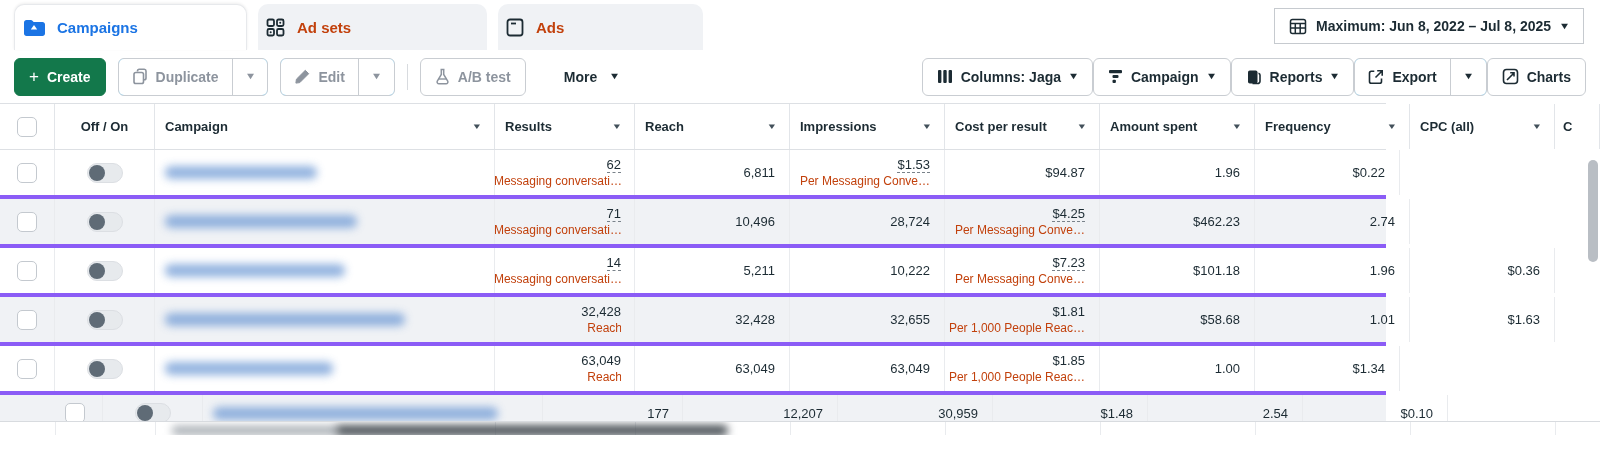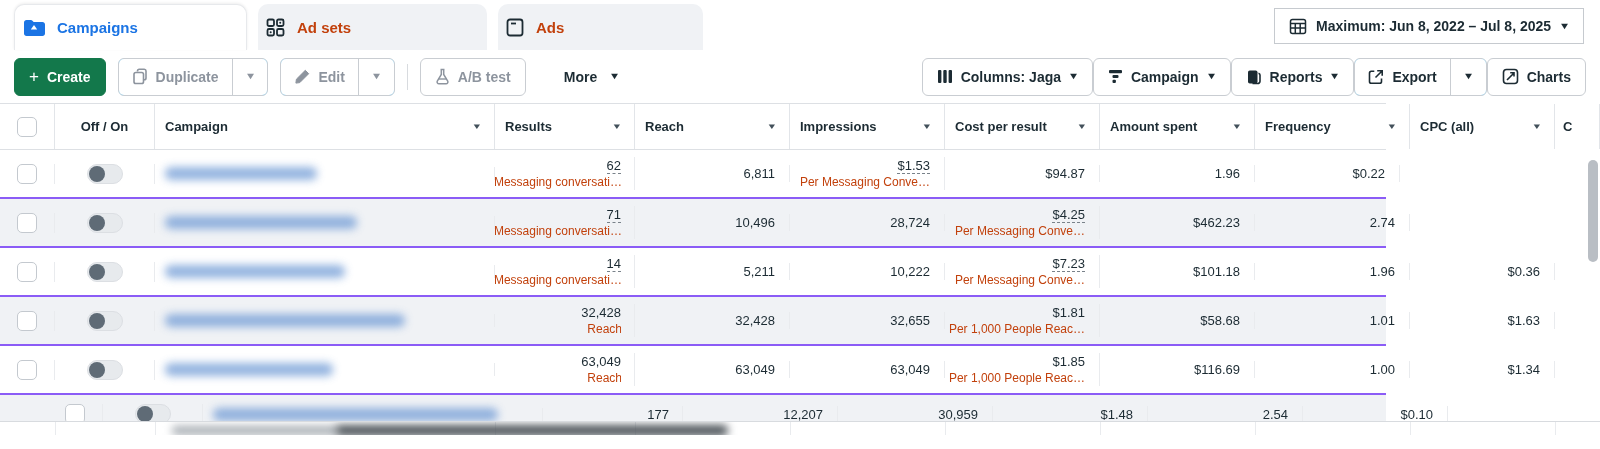--- a/index.html
+++ b/index.html
@@ -58,21 +58,21 @@
   .c-offon-h { justify-content:center; }
 
   .num-cell { flex-direction:column; align-items:flex-end; justify-content:center; padding-right:14px; }
   .val { font-size:13px; line-height:17px; white-space:nowrap; }
   .sub { font-size:12px; line-height:16px; color:#c2410c; white-space:nowrap; }
   .dotted { border-bottom:1px dashed #79828a; padding-bottom:0px; }
   .c-results.num-cell { padding-right:13px; }
   .sub-clip { position:relative; height:16px; width:100%; overflow:hidden; }
   .sub-clip span { position:absolute; right:-1px; white-space:nowrap; }
 
-  .trow { height:49px; background:#fff; border-bottom:2px solid #8b5cf6;align-items:center; }
+  .trow { height:49px; background:#fff; border-bottom:4px solid #8b5cf6; }
   .trow.alt { background:#f0f2f5; }
   .trow.short { height:40px;padding-left:48px; }
 
   .checkbox { width:20px; height:20px; border:1px solid #c4c9cf; border-radius:5px; background:#fff; cursor:pointer; }
   .toggle { width:36px; height:20px; border-radius:10px; background:#e7eaed; border:1px solid #dcdfe3;
     position:relative; cursor:pointer; }
   .toggle .knob { position:absolute; left:1px; top:1px; width:16px; height:16px; border-radius:50%; background:#5f6b76; }
 
   .blurred-name { height:13px; border-radius:6px; background:#6f9ad5; filter:blur(4px); opacity:.75; cursor:pointer; }
 
@@ -476,23 +476,20 @@
       <div class="val">63,049</div>
     </div>
     <div class="cell c-metric num-cell">
       <div class="val">63,049</div>
     </div>
     <div class="cell c-metric num-cell">
       <div class="val"><span class="f-cost">$1.85</span></div>
       <div class="sub">Per 1,000 People Reac…</div>
     </div>
     <div class="cell c-metric num-cell">
-      <div class="val">$116.69</div>
-    </div>
-    <div class="cell c-metric num-cell">
       <div class="val">1.00</div>
     </div>
     <div class="cell c-cpc num-cell">
       <div class="val">$1.34</div>
     </div>
     <div class="cell c-last"></div>
   </div>
         <div class="trow alt short">
     <div class="cell c-check">
       <span class="checkbox"></span>

